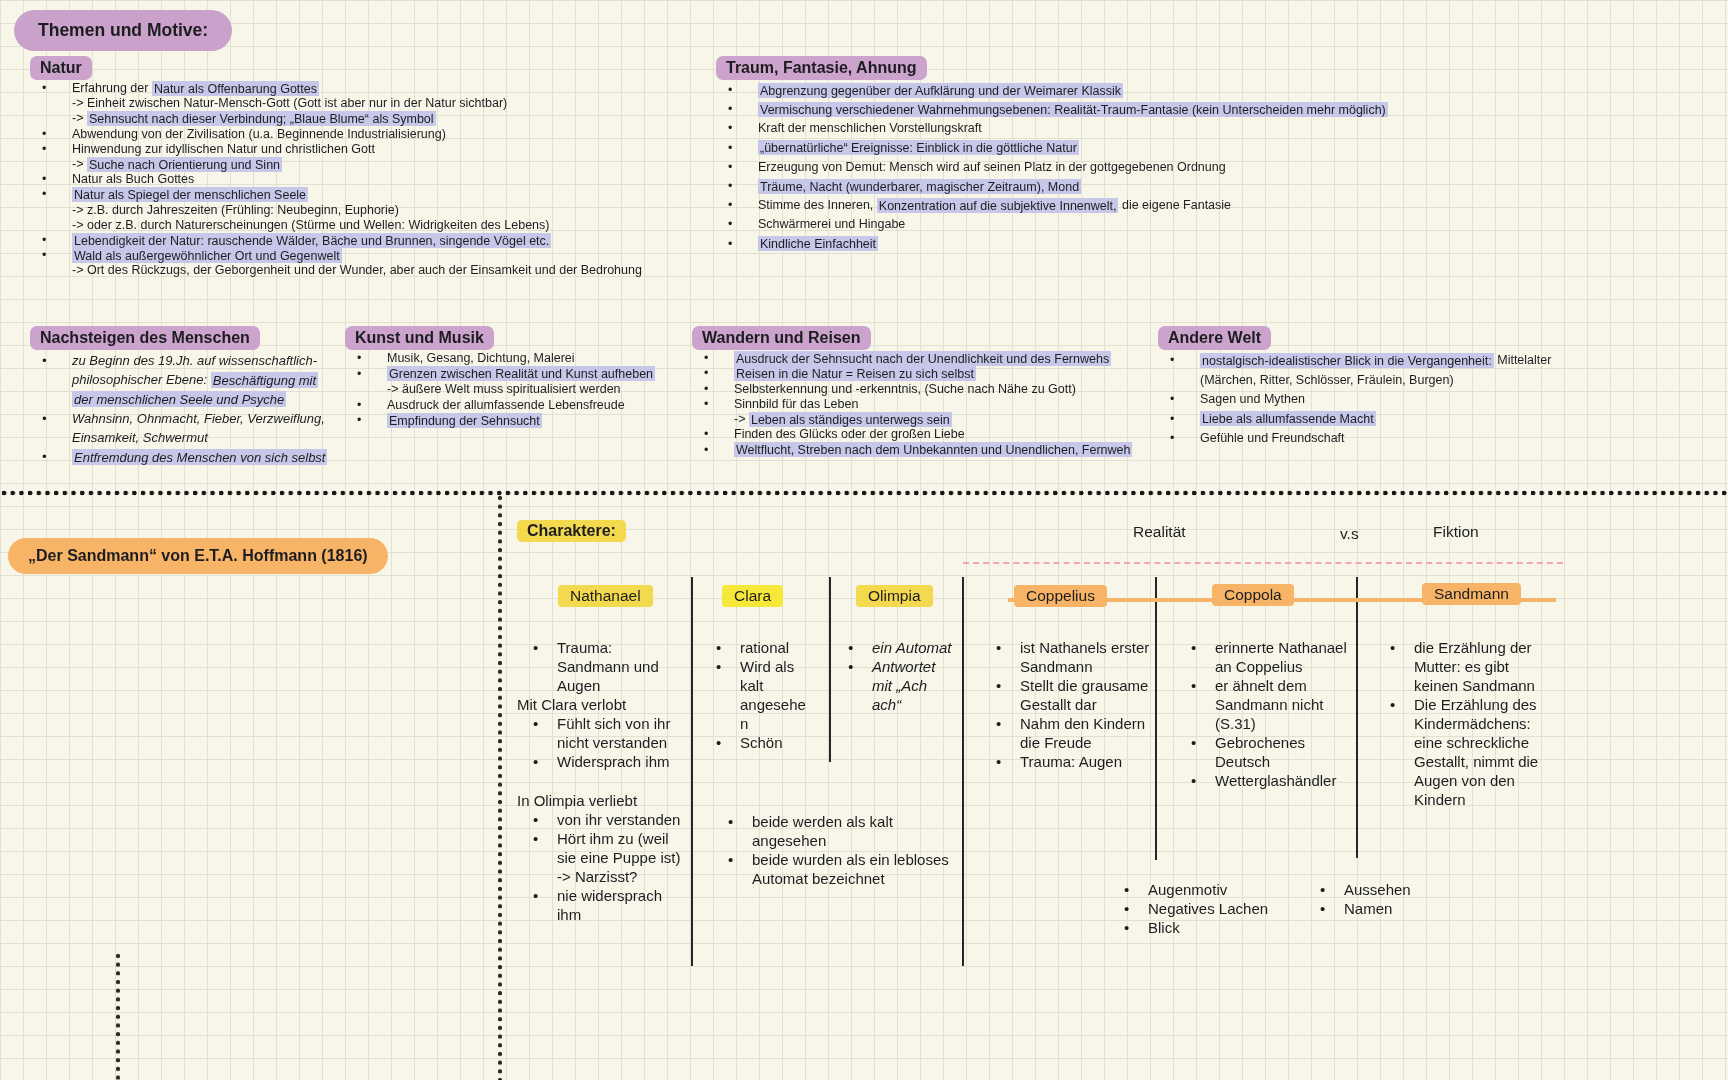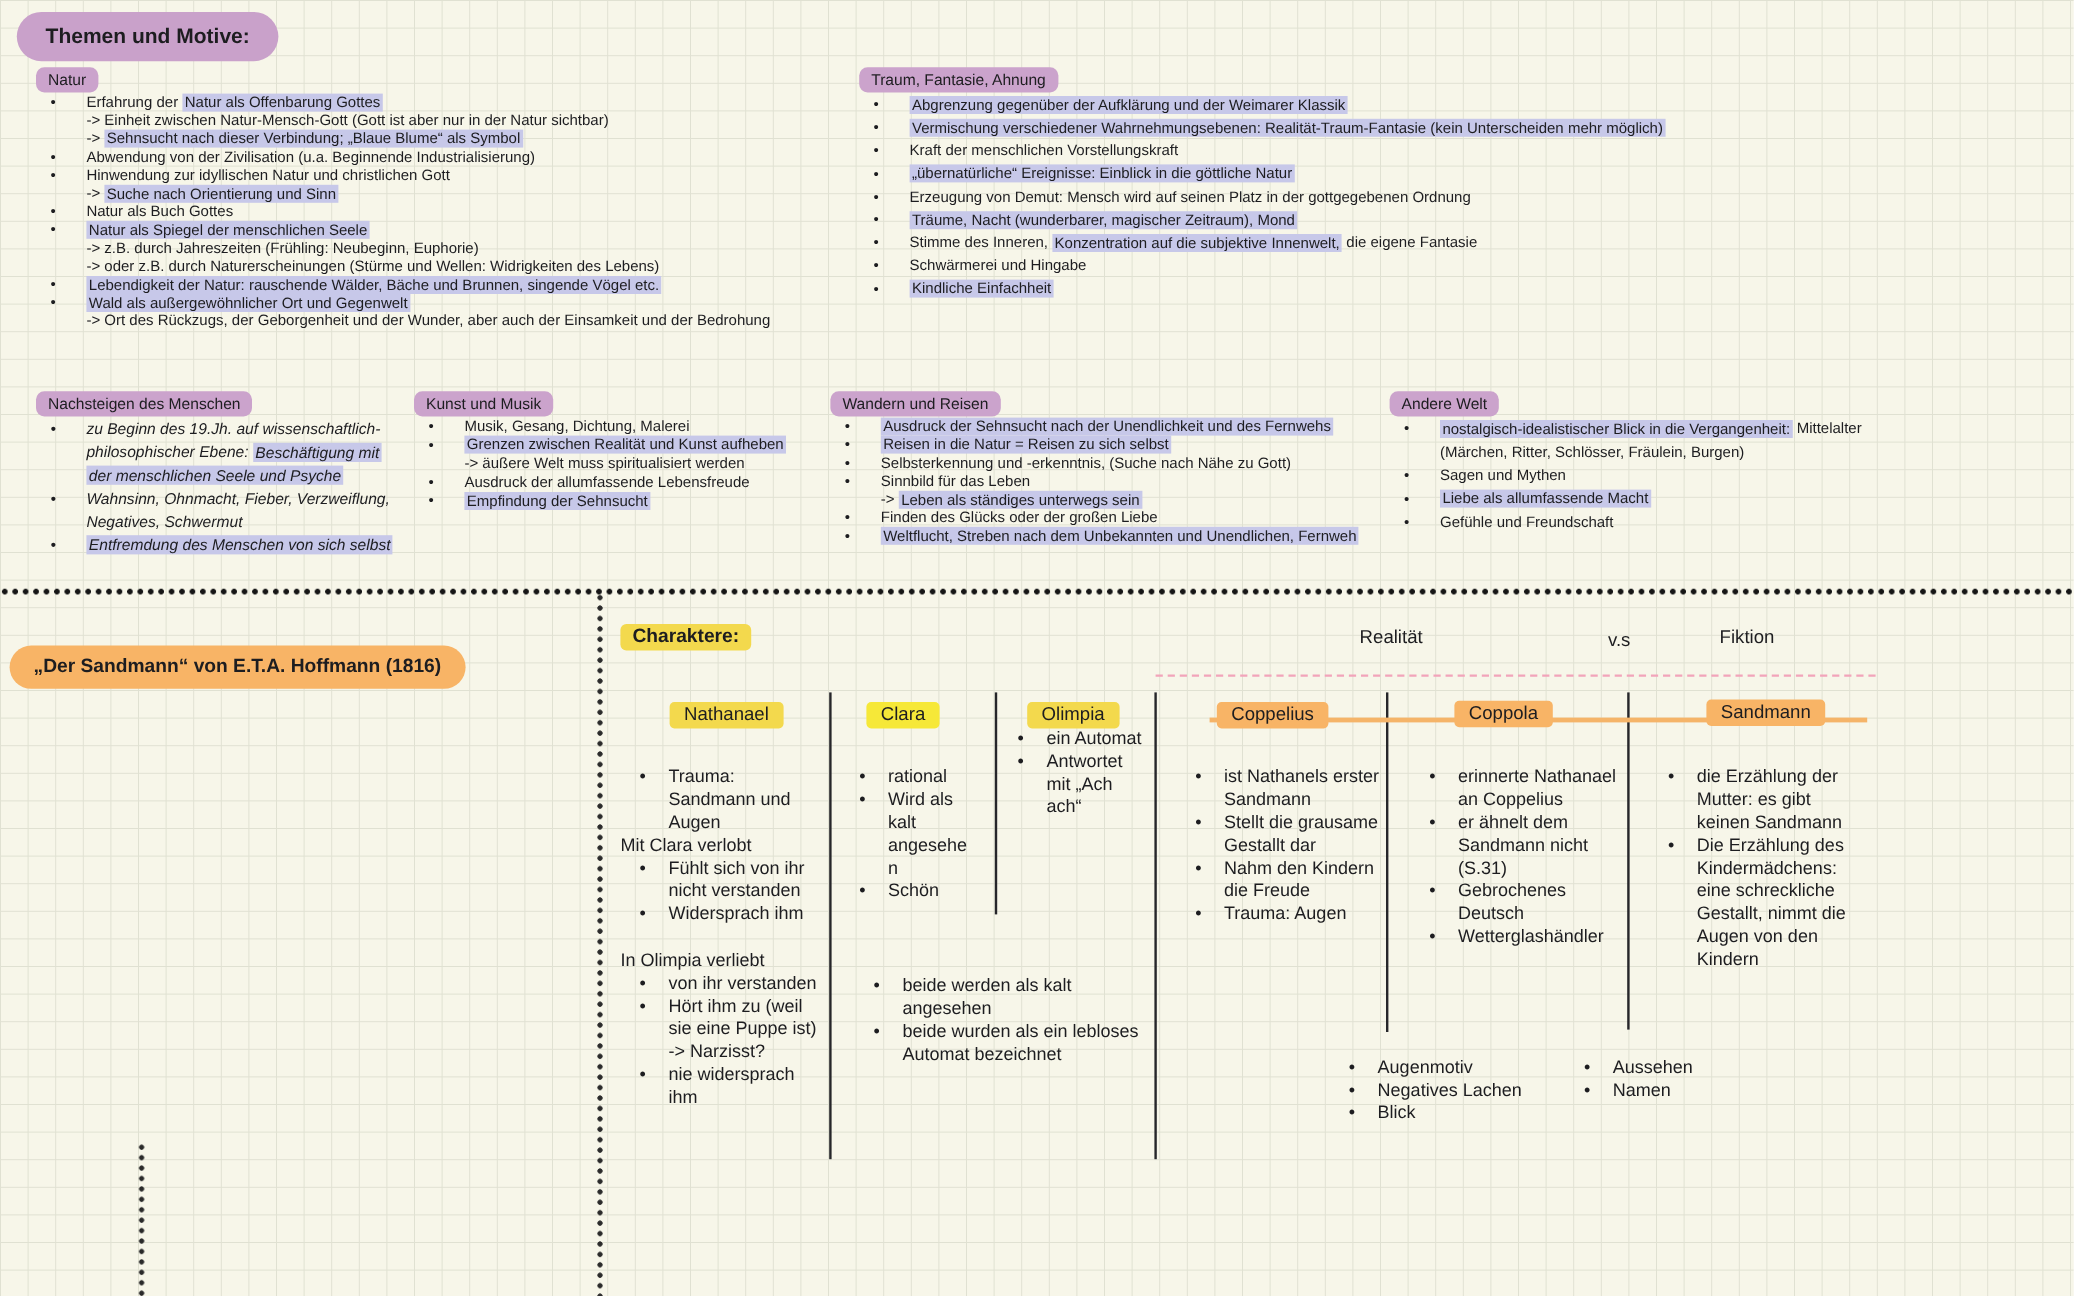--- a/index.html
+++ b/index.html
@@ -16,22 +16,22 @@
     background-image:
       linear-gradient(to right, #e0e1d2 1px, transparent 1px),
       linear-gradient(to bottom, #e0e1d2 1px, transparent 1px);
     background-size:23px 23px;
   }
 
   
   .note-section { position:absolute; }
   .sec-title {
     display:inline-block;
-    font-weight:normal;
-    font-size:13px;
+    font-weight:bold;
+    font-size:16px;
     background:#cba3cc;
     border-radius:7px;
     padding:3px 10px;
   }
   .note-list { list-style:none; margin-top:1px; font-size:12.5px; }
   .note-list li { position:relative; }
   .note-list .li-bullet { padding-left:42px; }
   .note-list .li-bullet::before { content:"\2022"; position:absolute; left:12px; }
   .note-list .li-sub { padding-left:42px; }
   .li-gap { height:19px; }
@@ -120,21 +120,21 @@
   .char-list { list-style:none; font-size:15px; }
   .char-list li { position:relative; line-height:19px; }
   .char-list li span { white-space:pre-line; }
   .char-list .li-bullet { padding-left:40px; }
   .char-list .li-bullet::before { content:"\2022"; position:absolute; left:16px; }
   .char-list .li-plain { padding-left:0; }
   .char-list .li-gap { height:20px; }
 
   #col-nathanael { left:517px; top:638px; width:175px; }
   #col-clara { left:700px; top:638px; width:122px; }
-  #col-olimpia { left:832px; top:606px; width:126px; }
+  #col-olimpia { left:832px; top:638px; width:126px;font-style:italic; }
   #col-coppelius { left:980px; top:638px; width:170px; }
   #col-coppola { left:1175px; top:638px; width:176px; }
   #col-sandmann { left:1374px; top:638px; width:182px; }
   #shared-clara-olimpia { left:712px; top:812px; width:250px; }
   #shared-motifs-left { left:1108px; top:880px; width:200px; }
   #shared-motifs-right { left:1304px; top:880px; width:160px; }
 </style>
 </head>
 <body>
 
@@ -173,21 +173,21 @@
         <li class="li-bullet"><span>Stimme des Inneren, </span><span class="hl">Konzentration auf die subjektive Innenwelt,</span><span> die eigene Fantasie</span></li>
         <li class="li-bullet"><span>Schwärmerei und Hingabe</span></li>
         <li class="li-bullet"><span class="hl">Kindliche Einfachheit</span></li>
       </ul>
   </section>
 
   <section class="note-section" id="sec-nachsteigen">
     <span class="sec-title">Nachsteigen des Menschen</span>
     <ul class="note-list">
         <li class="li-bullet"><span>zu Beginn des 19.Jh. auf wissenschaftlich-philosophischer Ebene: </span><span class="hl">Beschäftigung mit der menschlichen Seele und Psyche</span></li>
-        <li class="li-bullet"><span>Wahnsinn, Ohnmacht, Fieber, Verzweiflung, Negatives, Schwermut</span></li>
+        <li class="li-bullet"><span>Wahnsinn, Ohnmacht, Fieber, Verzweiflung, Einsamkeit, Schwermut</span></li>
         <li class="li-bullet"><span class="hl">Entfremdung des Menschen von sich selbst</span></li>
       </ul>
   </section>
 
   <section class="note-section" id="sec-kunst">
     <span class="sec-title">Kunst und Musik</span>
     <ul class="note-list">
         <li class="li-bullet"><span>Musik, Gesang, Dichtung, Malerei</span></li>
         <li class="li-bullet"><span class="hl">Grenzen zwischen Realität und Kunst aufheben</span></li>
         <li class="li-sub"><span>-&gt; äußere Welt muss spiritualisiert werden</span></li>

